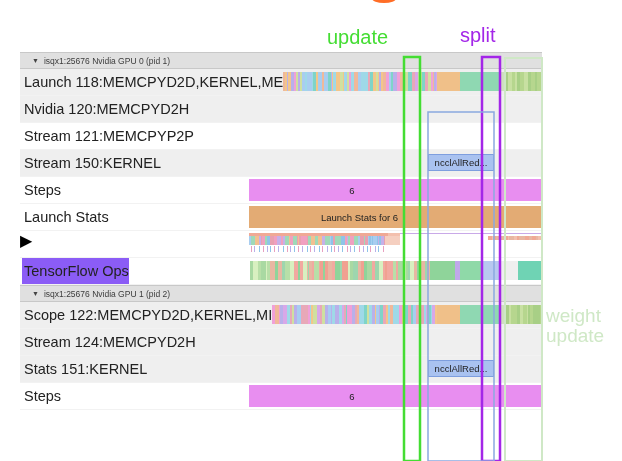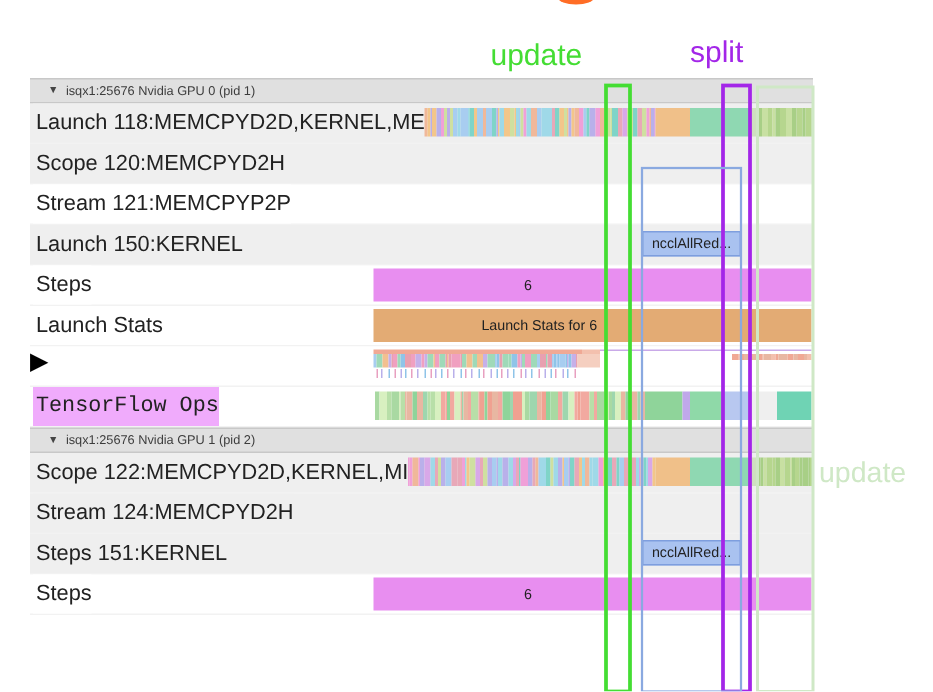--- a/index.html
+++ b/index.html
@@ -52,20 +52,21 @@
 
 <div id="annot-orange-cut"></div>
 
 <div class="annot" id="annot-concat">update</div>
 
 <div class="annot" id="annot-split">split</div>
 
 <div class="annot" id="annot-nccl">nccl</div>
 
 <div class="annot" id="annot-weight">
+  <div>weight</div>
   <div>update</div>
 </div>
 
 <div id="viewer">
   <div id="viewer-body">
       <div class="group-head"><span class="tri">▼</span><span>isqx1:25676 Nvidia GPU 0 (pid 1)</span></div>
       <div class="row alt">
         <div class="row-label" style="background: rgb(239, 239, 239);">Launch 118:MEMCPYD2D,KERNEL,ME</div>
         <div class="track">
           <div class="slice" style="position: absolute; left: 4px; top: 3px; width: 1px; height: 19px; background: rgb(232, 168, 184);"></div>
@@ -157,29 +158,29 @@
           <div class="slice" style="position: absolute; left: 274px; top: 3px; width: 4px; height: 19px; background: rgb(182, 214, 142);"></div>
           <div class="slice" style="position: absolute; left: 278px; top: 3px; width: 4px; height: 19px; background: rgb(200, 224, 162);"></div>
           <div class="slice" style="position: absolute; left: 282px; top: 3px; width: 3px; height: 19px; background: rgb(168, 207, 134);"></div>
           <div class="slice" style="position: absolute; left: 285px; top: 3px; width: 4px; height: 19px; background: rgb(182, 214, 142);"></div>
           <div class="slice" style="position: absolute; left: 289px; top: 3px; width: 2px; height: 19px; background: rgb(168, 207, 134);"></div>
           <div class="slice" style="position: absolute; left: 291px; top: 3px; width: 4px; height: 19px; background: rgb(182, 214, 142);"></div>
           <div class="slice" style="position: absolute; left: 295px; top: 3px; width: 1px; height: 19px; background: rgb(182, 214, 142);"></div>
         </div>
       </div>
       <div class="row alt">
-        <div class="row-label" style="background: rgb(239, 239, 239);">Scope 120:MEMCPYD2H</div>
+        <div class="row-label" style="background: rgb(239, 239, 239);">Nvidia 120:MEMCPYD2H</div>
         <div class="track"></div>
       </div>
       <div class="row plain">
         <div class="row-label" style="background: rgb(255, 255, 255);">Stream 121:MEMCPYP2P</div>
         <div class="track"></div>
       </div>
       <div class="row alt">
-        <div class="row-label" style="background: rgb(239, 239, 239);">Launch 150:KERNEL</div>
+        <div class="row-label" style="background: rgb(239, 239, 239);">Stream 150:KERNEL</div>
         <div class="track">
           <div class="nccl-bar" style="position: absolute; left: 182px; top: 4px; width: 66px; height: 17px; background: rgb(169, 194, 240);">
             <div class="barlabel">ncclAllRed...</div>
           </div>
         </div>
       </div>
       <div class="row plain">
         <div class="row-label" style="background: rgb(255, 255, 255);">Steps</div>
         <div class="track">
           <div style="position: absolute; left: 3px; top: 2px; width: 292px; height: 22px; background: rgb(232, 142, 240);">
@@ -306,21 +307,21 @@
           <div class="slice" style="position: absolute; left: 271px; top: 5px; width: 2px; height: 4px; background: rgb(240, 169, 149);"></div>
           <div class="slice" style="position: absolute; left: 273px; top: 5px; width: 3px; height: 4px; background: rgb(232, 183, 162);"></div>
           <div class="slice" style="position: absolute; left: 276px; top: 5px; width: 3px; height: 4px; background: rgb(232, 183, 162);"></div>
           <div class="slice" style="position: absolute; left: 279px; top: 5px; width: 4px; height: 4px; background: rgb(240, 169, 149);"></div>
           <div class="slice" style="position: absolute; left: 283px; top: 5px; width: 3px; height: 4px; background: rgb(232, 183, 162);"></div>
           <div class="slice" style="position: absolute; left: 286px; top: 5px; width: 4px; height: 4px; background: rgb(240, 169, 149);"></div>
           <div class="slice" style="position: absolute; left: 290px; top: 5px; width: 2px; height: 4px; background: rgb(232, 183, 162);"></div>
           <div class="slice" style="position: absolute; left: 292px; top: 5px; width: 3px; height: 4px; background: rgb(243, 192, 174);"></div>
         </div></div>
       <div class="row plain">
-        <div class="row-label" style="background: #f0abfc; font-family: Liberation Mono, monospace;">TensorFlow Ops</div>
+        <div class="row-label" style="background: #8b5cf6;">TensorFlow Ops</div>
         <div class="track">
           <div class="slice" style="position: absolute; left: 4px; top: 3px; width: 3px; height: 19px; background: rgb(169, 217, 162);"></div>
           <div class="slice" style="position: absolute; left: 7px; top: 3px; width: 5px; height: 19px; background: rgb(216, 240, 192);"></div>
           <div class="slice" style="position: absolute; left: 12px; top: 3px; width: 3px; height: 19px; background: rgb(184, 223, 168);"></div>
           <div class="slice" style="position: absolute; left: 15px; top: 3px; width: 5px; height: 19px; background: rgb(169, 217, 162);"></div>
           <div class="slice" style="position: absolute; left: 20px; top: 3px; width: 1px; height: 19px; background: rgb(216, 240, 192);"></div>
           <div class="slice" style="position: absolute; left: 21px; top: 3px; width: 3px; height: 19px; background: rgb(184, 223, 168);"></div>
           <div class="slice" style="position: absolute; left: 24px; top: 3px; width: 1px; height: 19px; background: rgb(232, 183, 162);"></div>
           <div class="slice" style="position: absolute; left: 25px; top: 3px; width: 4px; height: 19px; background: rgb(232, 183, 162);"></div>
           <div class="slice" style="position: absolute; left: 29px; top: 3px; width: 3px; height: 19px; background: rgb(143, 212, 154);"></div>
@@ -487,21 +488,21 @@
           <div class="slice" style="position: absolute; left: 289px; top: 3px; width: 4px; height: 19px; background: rgb(168, 207, 134);"></div>
           <div class="slice" style="position: absolute; left: 293px; top: 3px; width: 1px; height: 19px; background: rgb(168, 207, 134);"></div>
           <div class="slice" style="position: absolute; left: 294px; top: 3px; width: 2px; height: 19px; background: rgb(182, 214, 142);"></div>
         </div>
       </div>
       <div class="row alt">
         <div class="row-label" style="background: rgb(239, 239, 239);">Stream 124:MEMCPYD2H</div>
         <div class="track"></div>
       </div>
       <div class="row alt">
-        <div class="row-label" style="background: rgb(239, 239, 239);">Steps 151:KERNEL</div>
+        <div class="row-label" style="background: rgb(239, 239, 239);">Stats 151:KERNEL</div>
         <div class="track">
           <div class="nccl-bar" style="position: absolute; left: 182px; top: 4px; width: 66px; height: 17px; background: rgb(169, 194, 240);">
             <div class="barlabel">ncclAllRed...</div>
           </div>
         </div>
       </div>
       <div class="row plain">
         <div class="row-label" style="background: rgb(255, 255, 255);">Steps</div>
         <div class="track">
           <div style="position: absolute; left: 3px; top: 2px; width: 292px; height: 22px; background: rgb(232, 142, 240);">

